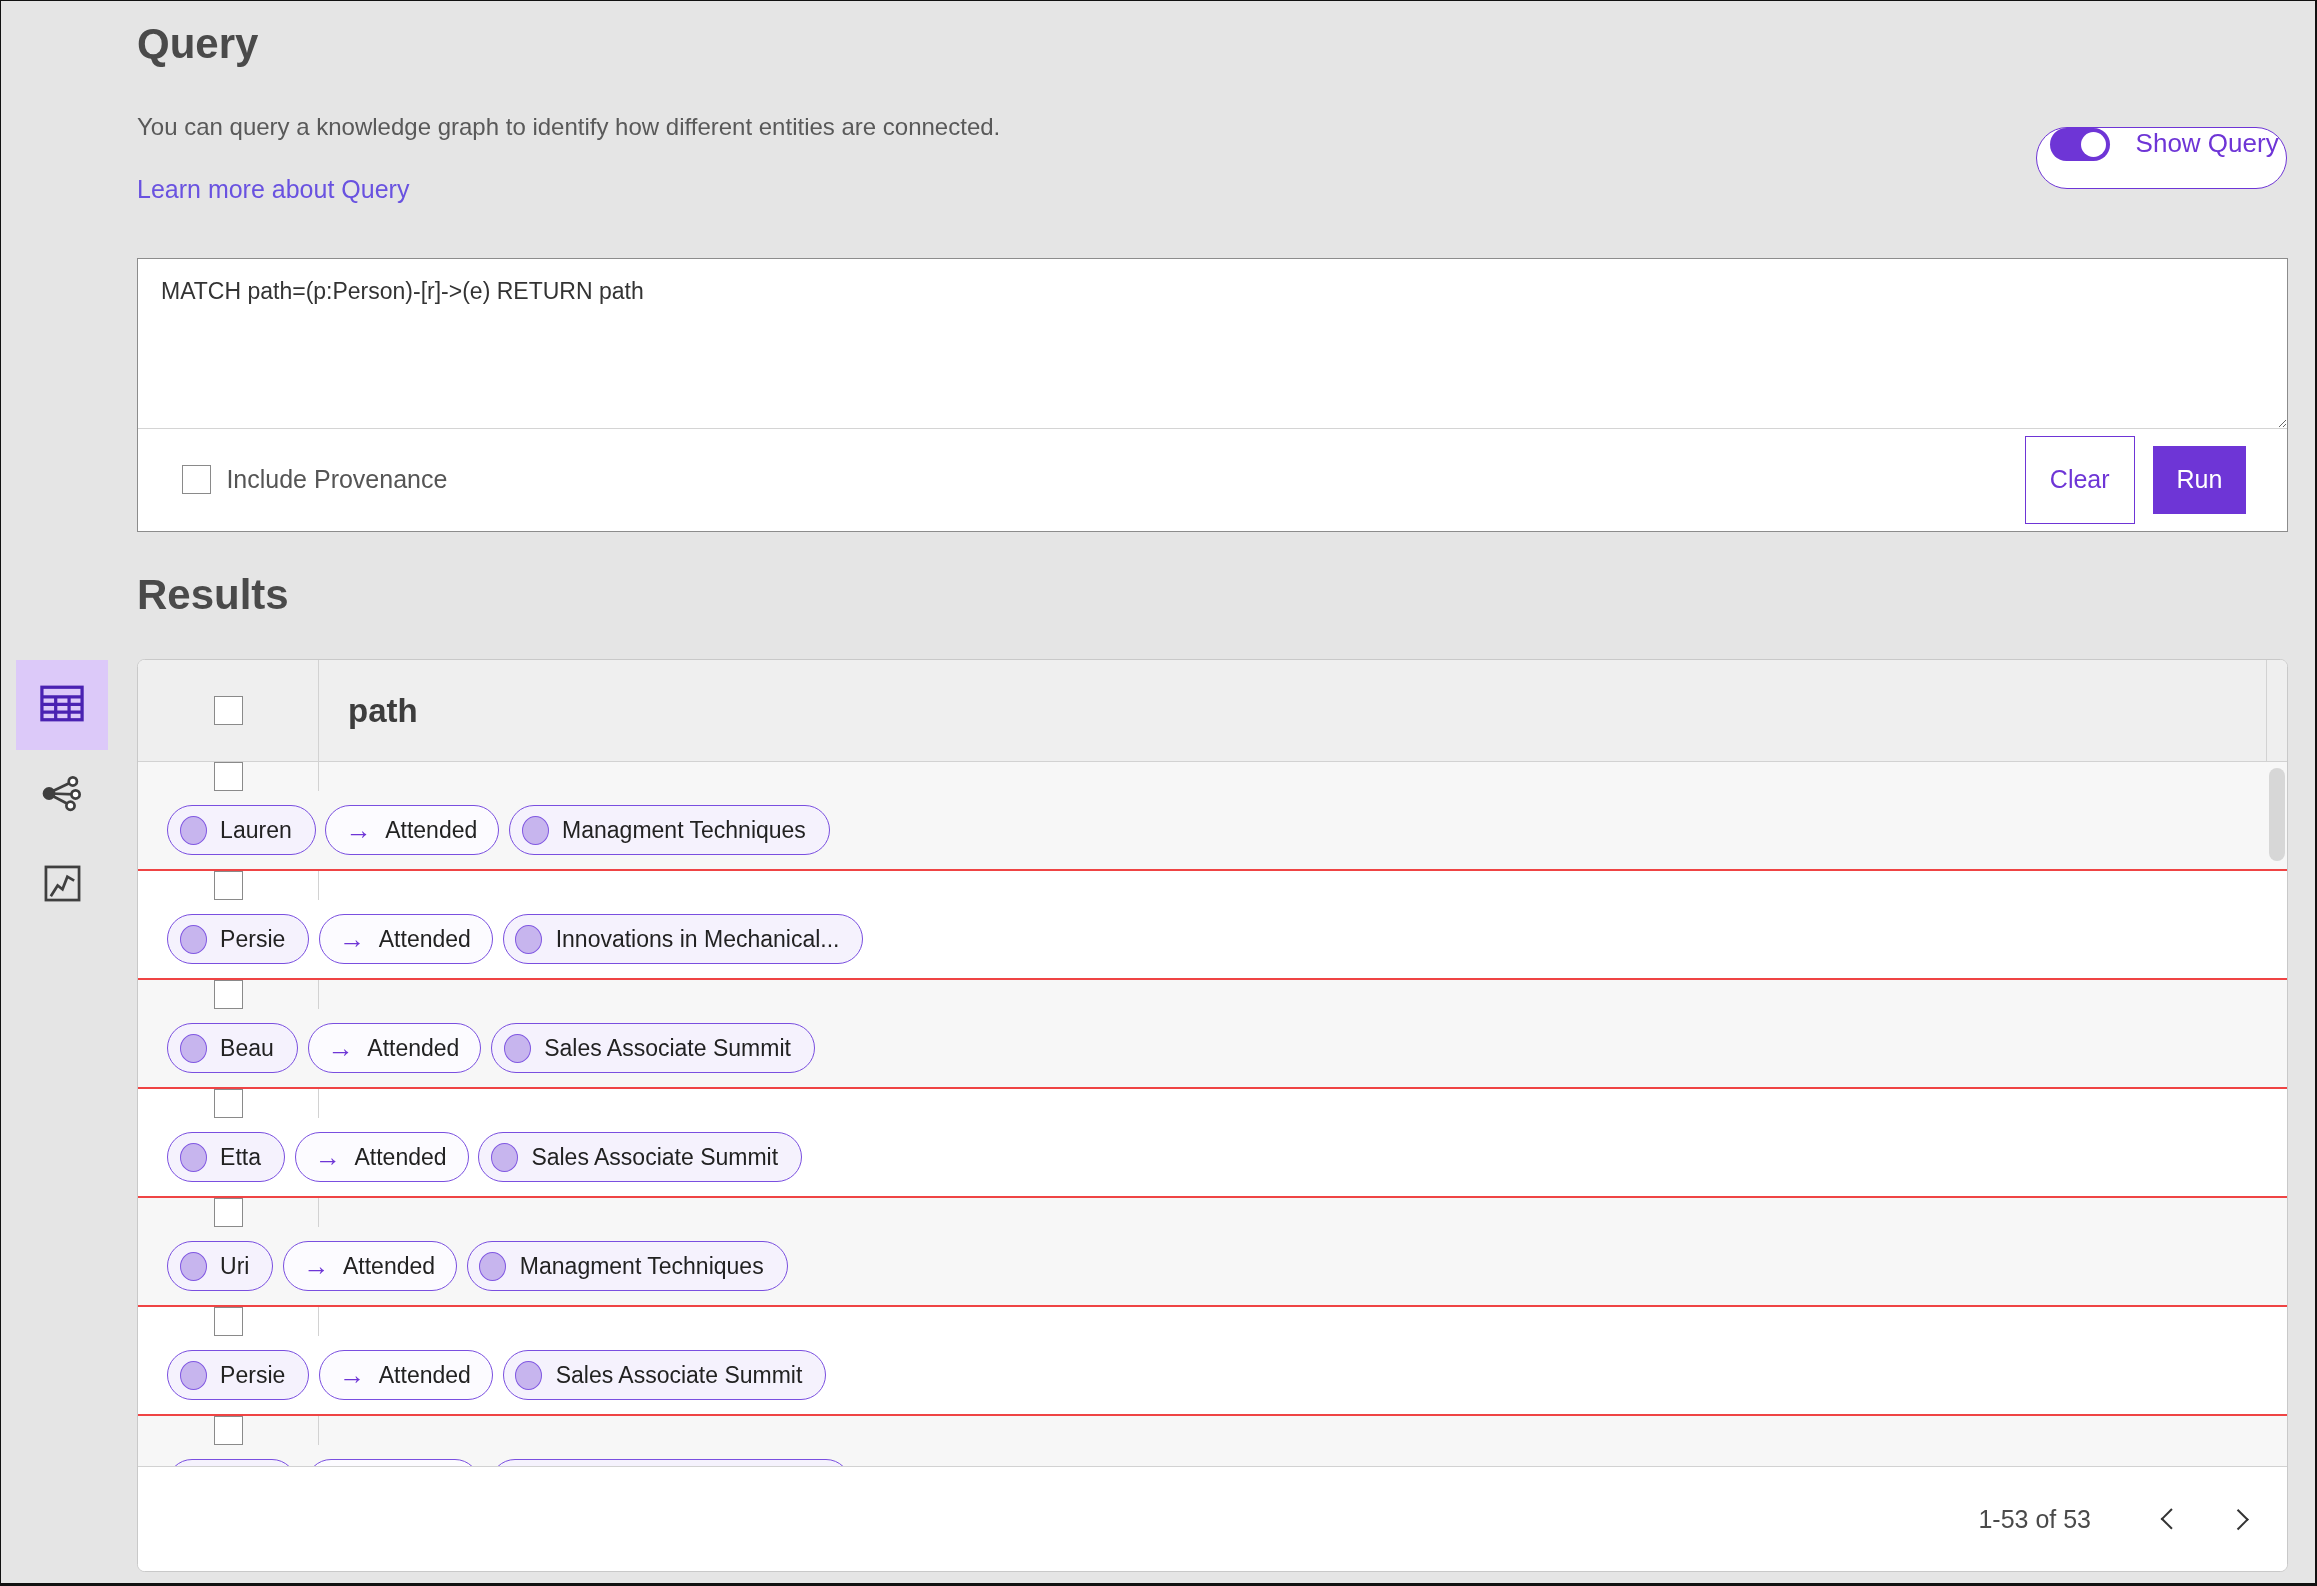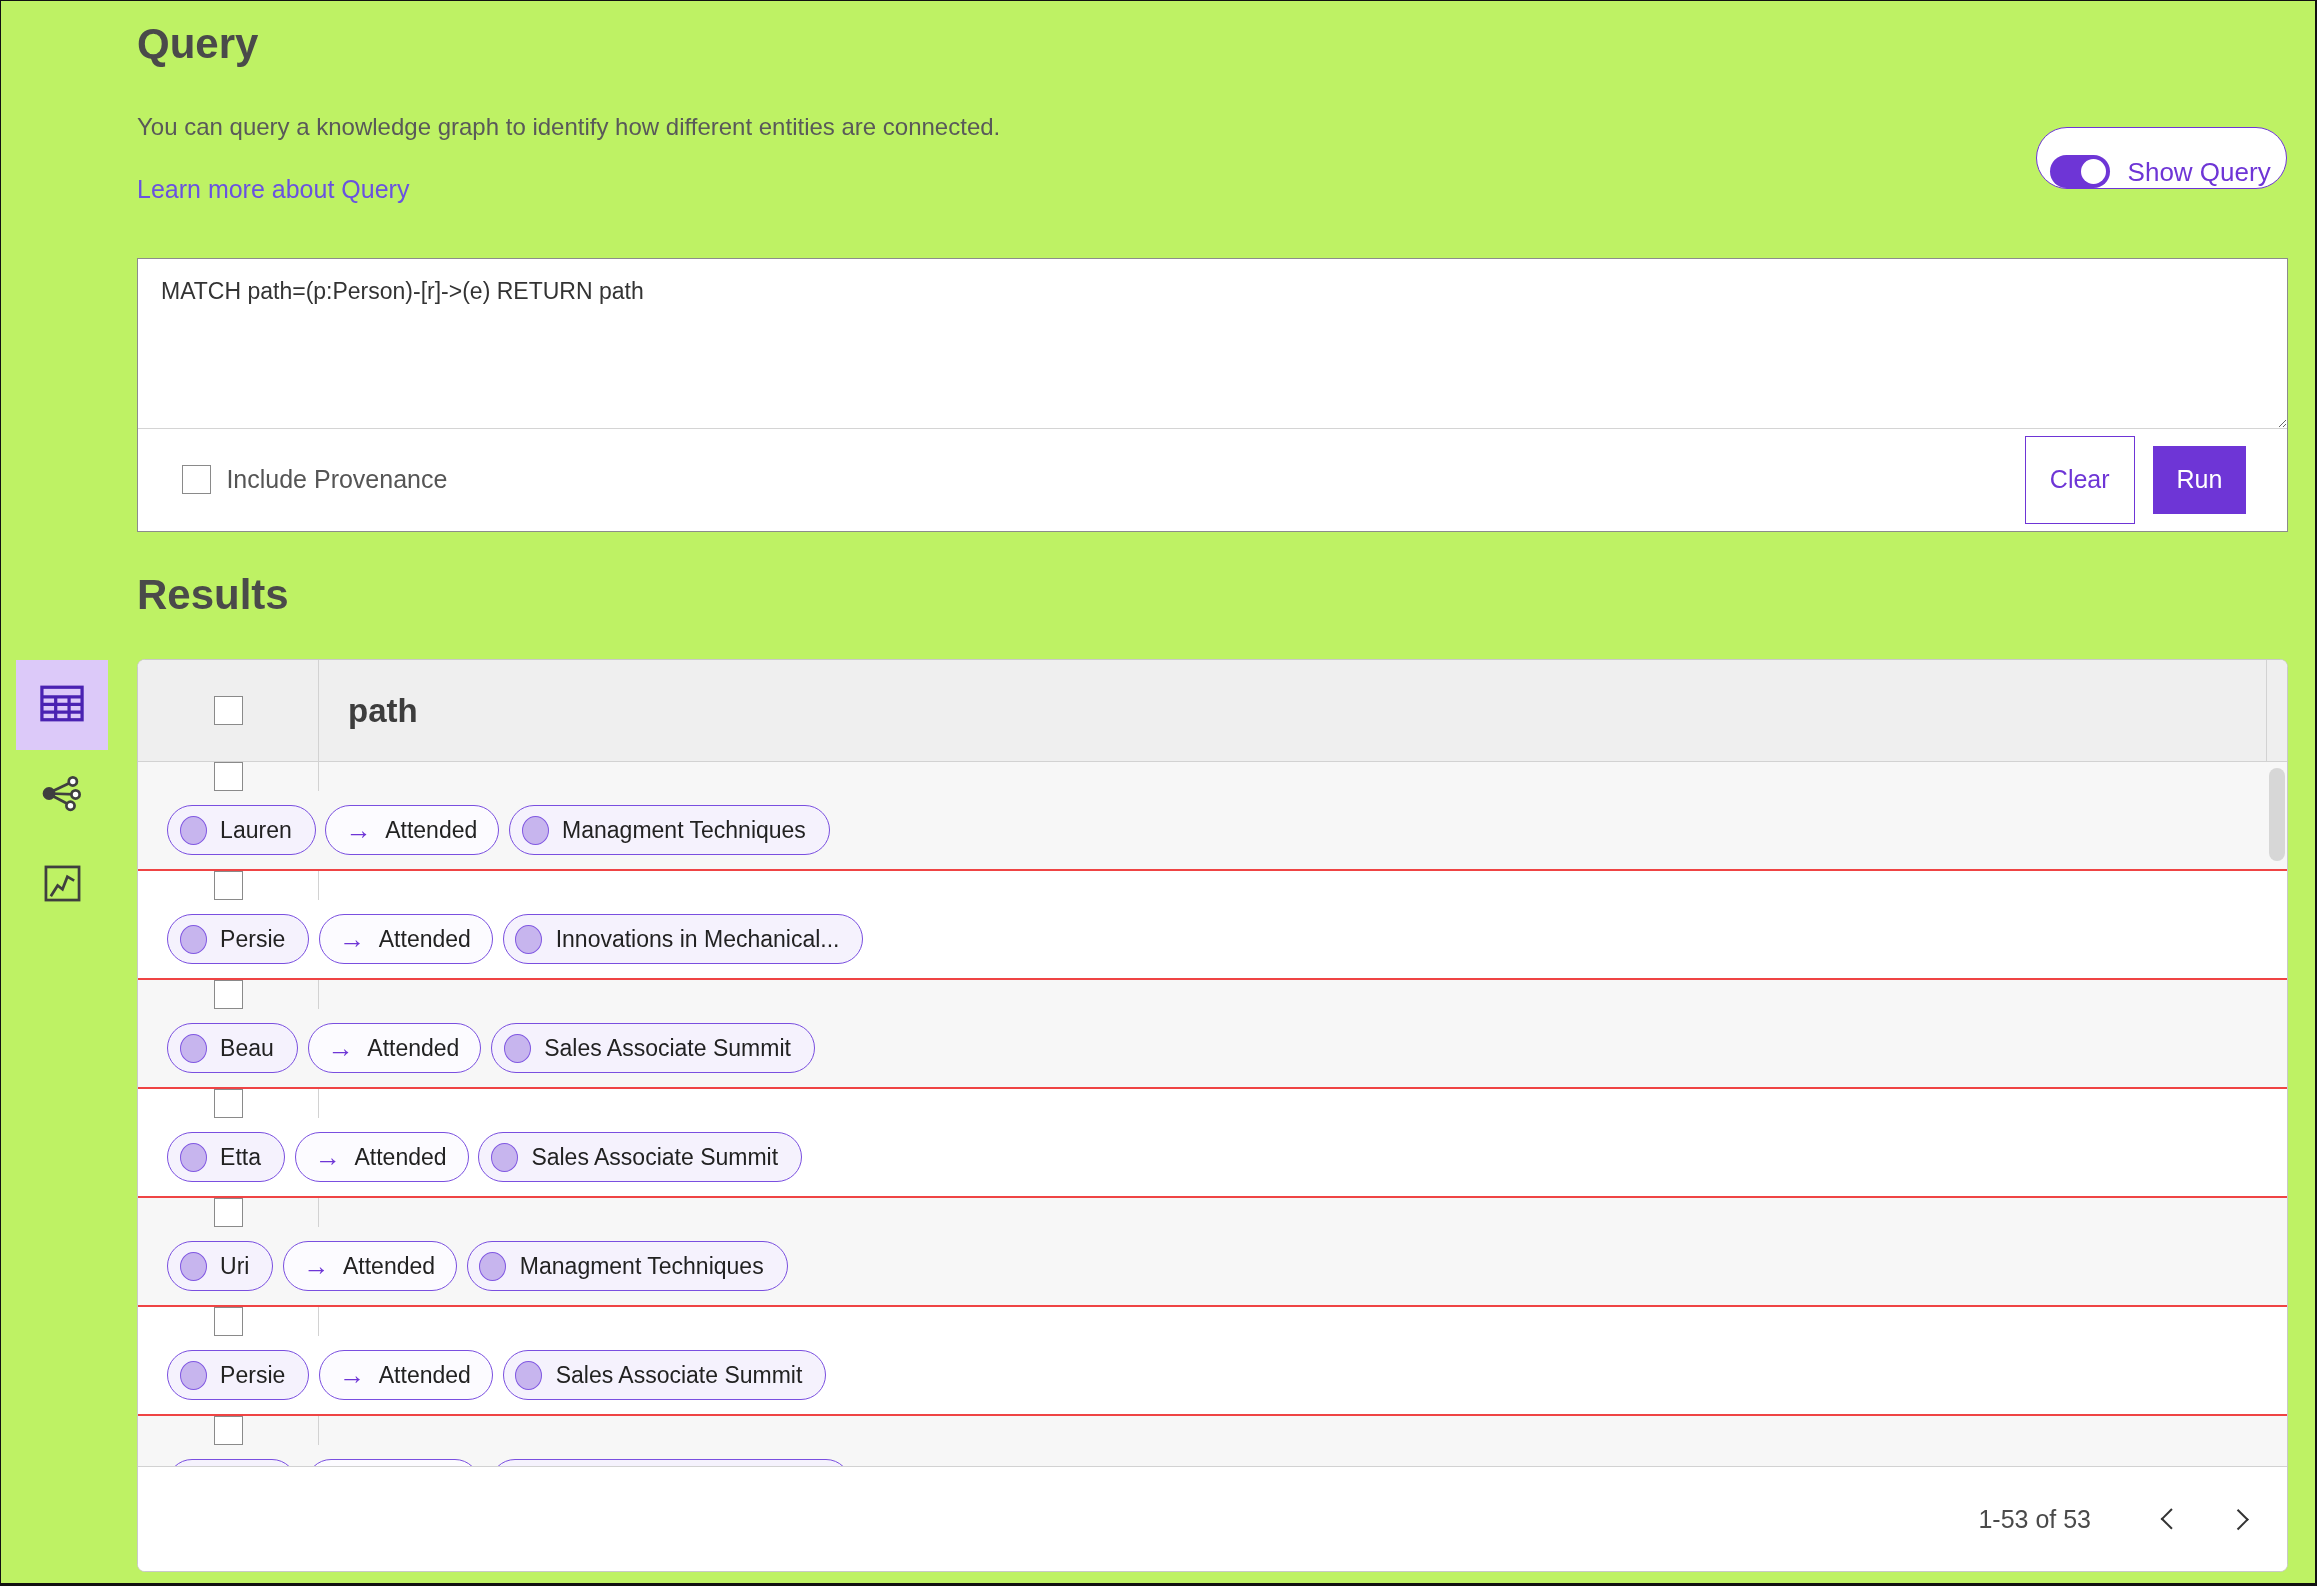--- a/index.html
+++ b/index.html
@@ -1,28 +1,28 @@
 <!DOCTYPE html>
 <html><head>
 <meta charset="utf-8">
 <style>
   * { margin:0; padding:0; box-sizing:border-box; }
   html,body { background:#fff; }
   .page {
-    position:relative; width:2317px; height:1586px; background:#bef264;
+    position:relative; width:2317px; height:1586px; background:#e5e5e5;
     border:solid #111; border-width:1.9px 2.9px 3.9px 1.9px;
     font-family:"Liberation Sans", sans-serif; overflow:hidden;
   }
   
   .page-title { position:absolute; left:136px; top:19.3px; font-size:42px; font-weight:bold; color:#4a4a4a; }
   .description { position:absolute; left:136px; top:112px; font-size:24px; color:#595959; }
   .learn-more { position:absolute; left:136px; top:174px; font-size:25px; color:#6952e0; cursor:pointer; }
   .show-query {
     position:absolute; left:2035px; top:126px; height:62px; width:251px;
-    display:flex; align-items:flex-end; gap:18px; background:#fff;
+    display:flex; align-items:flex-start; gap:26px; background:#fff;
     border:1.9px solid #6e35d6; border-radius:31px; padding:0 19.3px 0 12.6px; cursor:pointer;
   }
   .toggle-track { position:relative; width:60px; height:33px; background:#6e35d6; border-radius:16.4px; flex:none; }
   .toggle-knob { position:absolute; right:3.9px; top:3.9px; width:25px; height:25px; background:#fff; border-radius:50%; }
   .show-query-label { font-size:26px; color:#6e35d6; white-space:nowrap; }
   
   .query-panel { position:absolute; left:136px; top:257px; width:2151px; height:274px; border:1px solid #8c8c8c; background:#fff; }
   .editor {
     display:block; width:100%; height:170px; border:none; border-bottom:1px solid #d4d4d4;
     resize:vertical; outline:none; padding:17.4px 23px; background:#fff;

